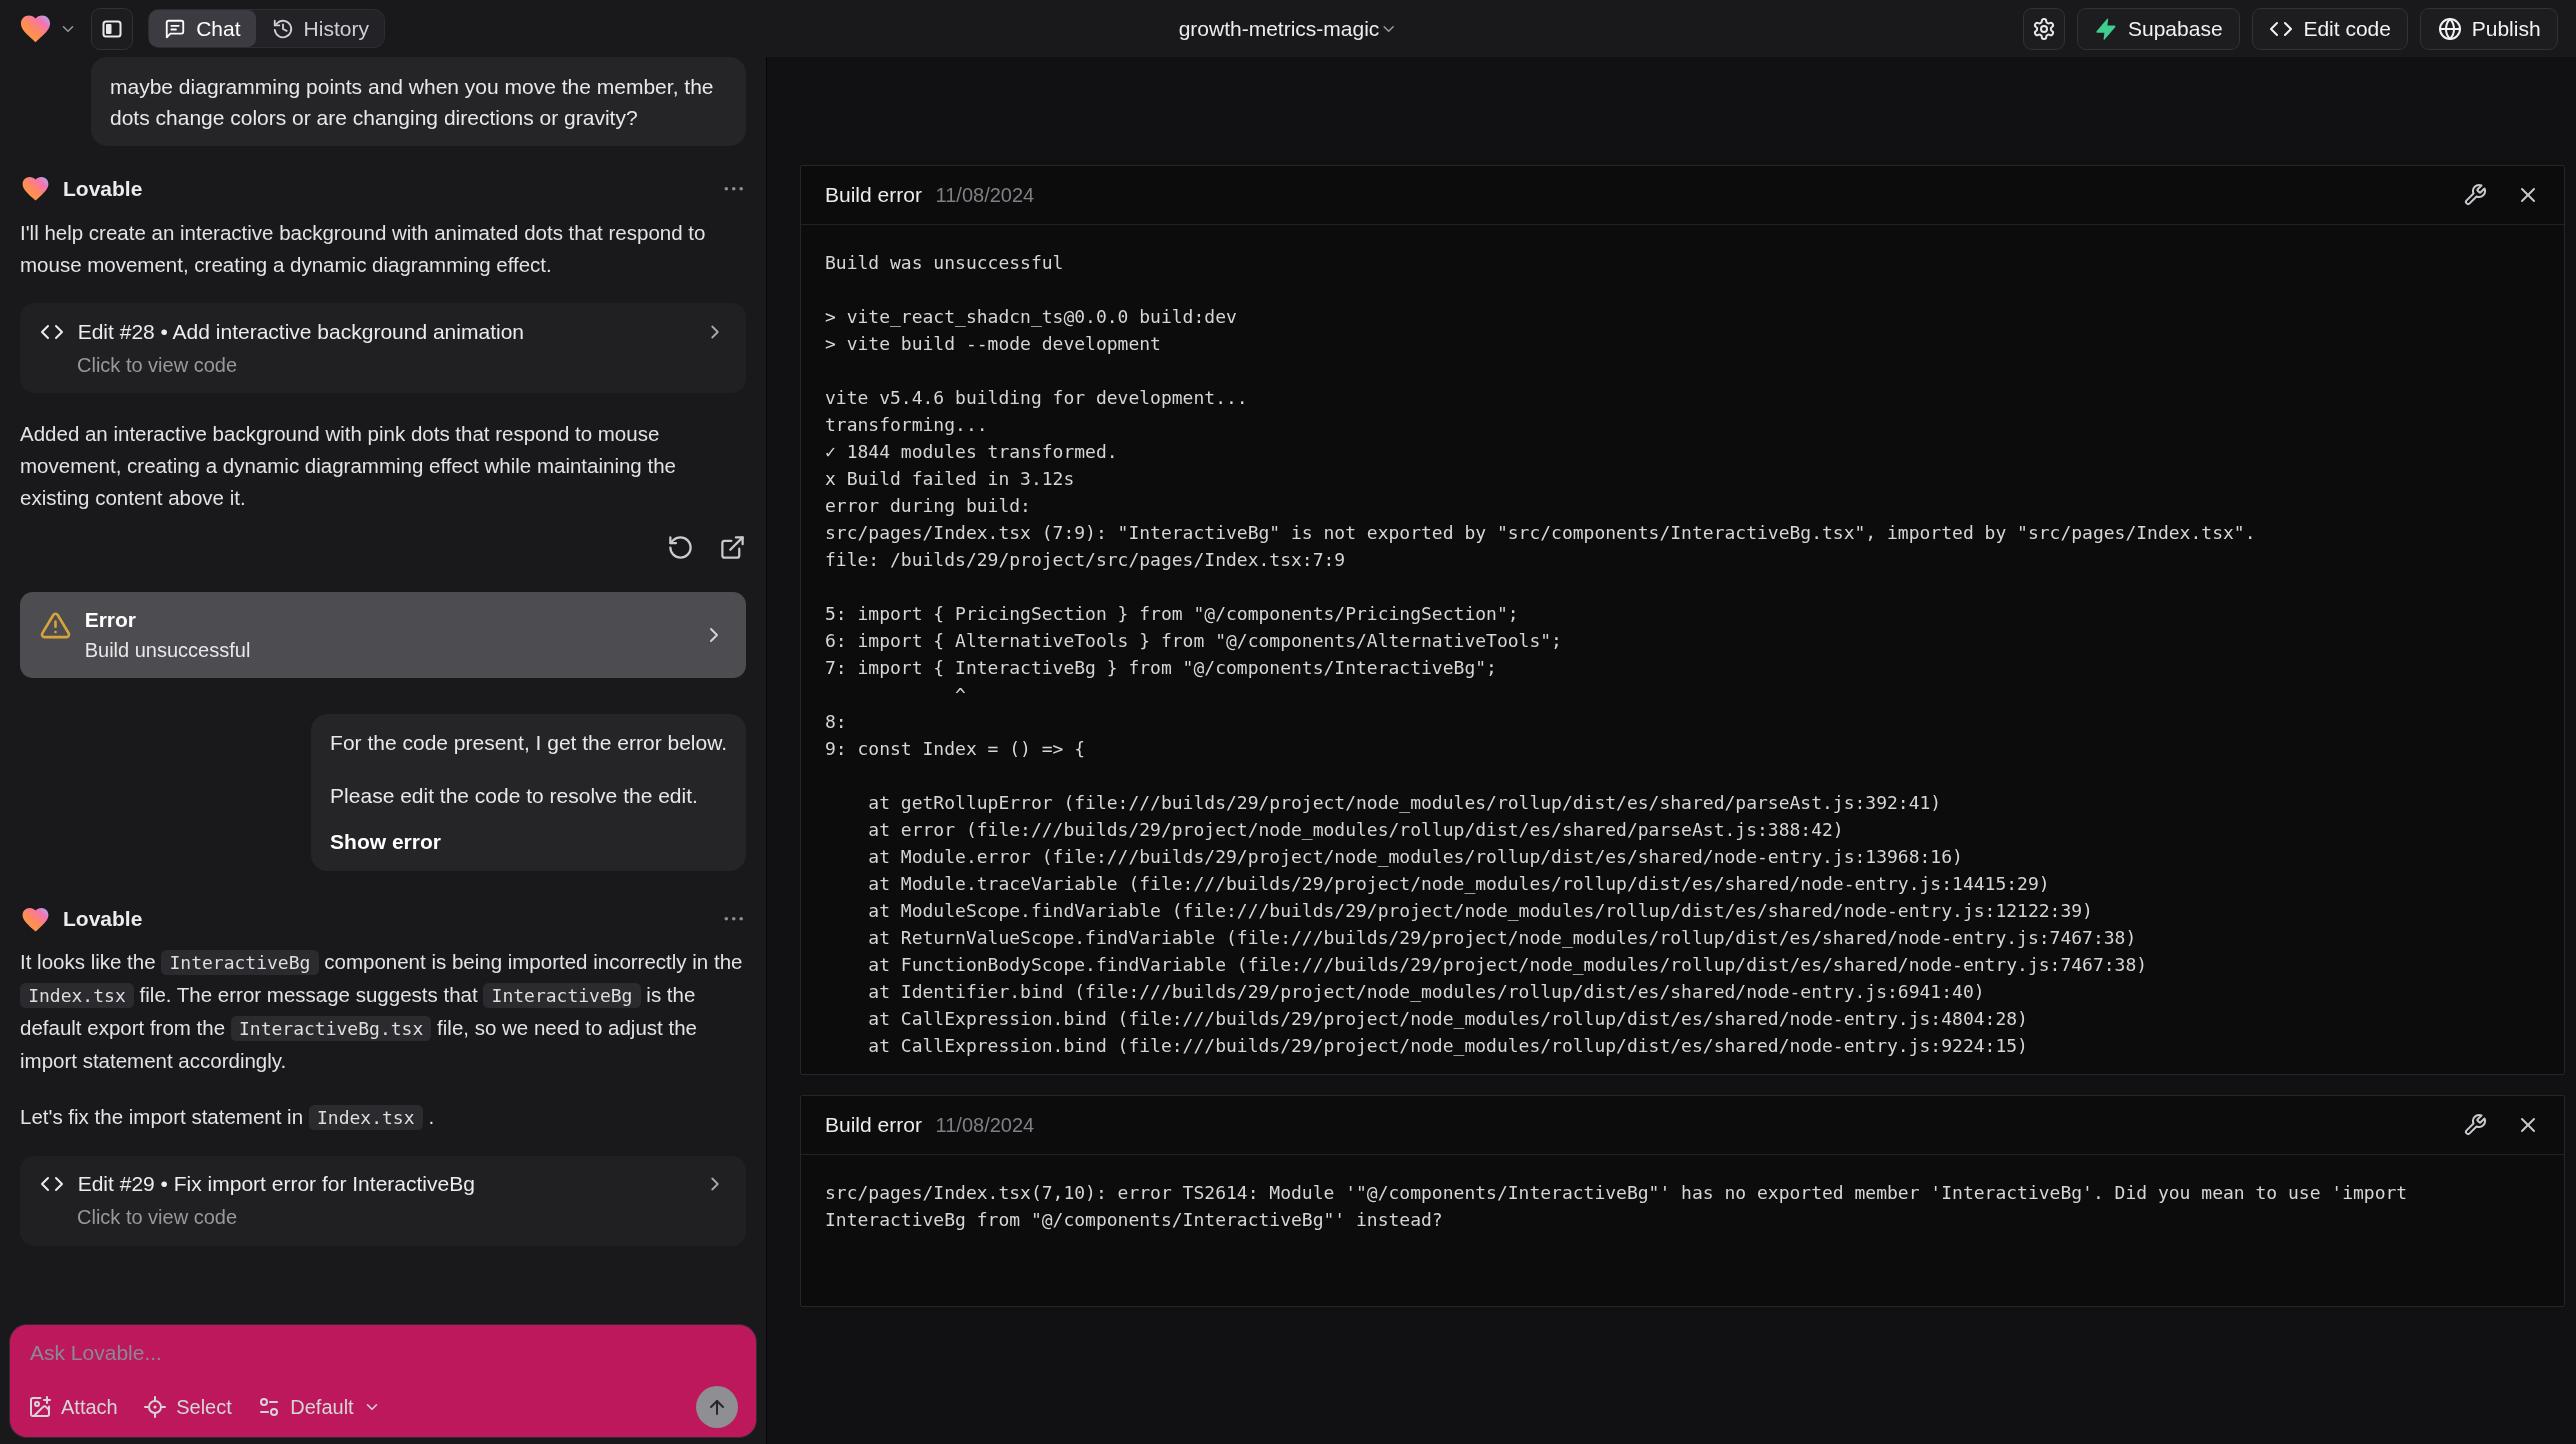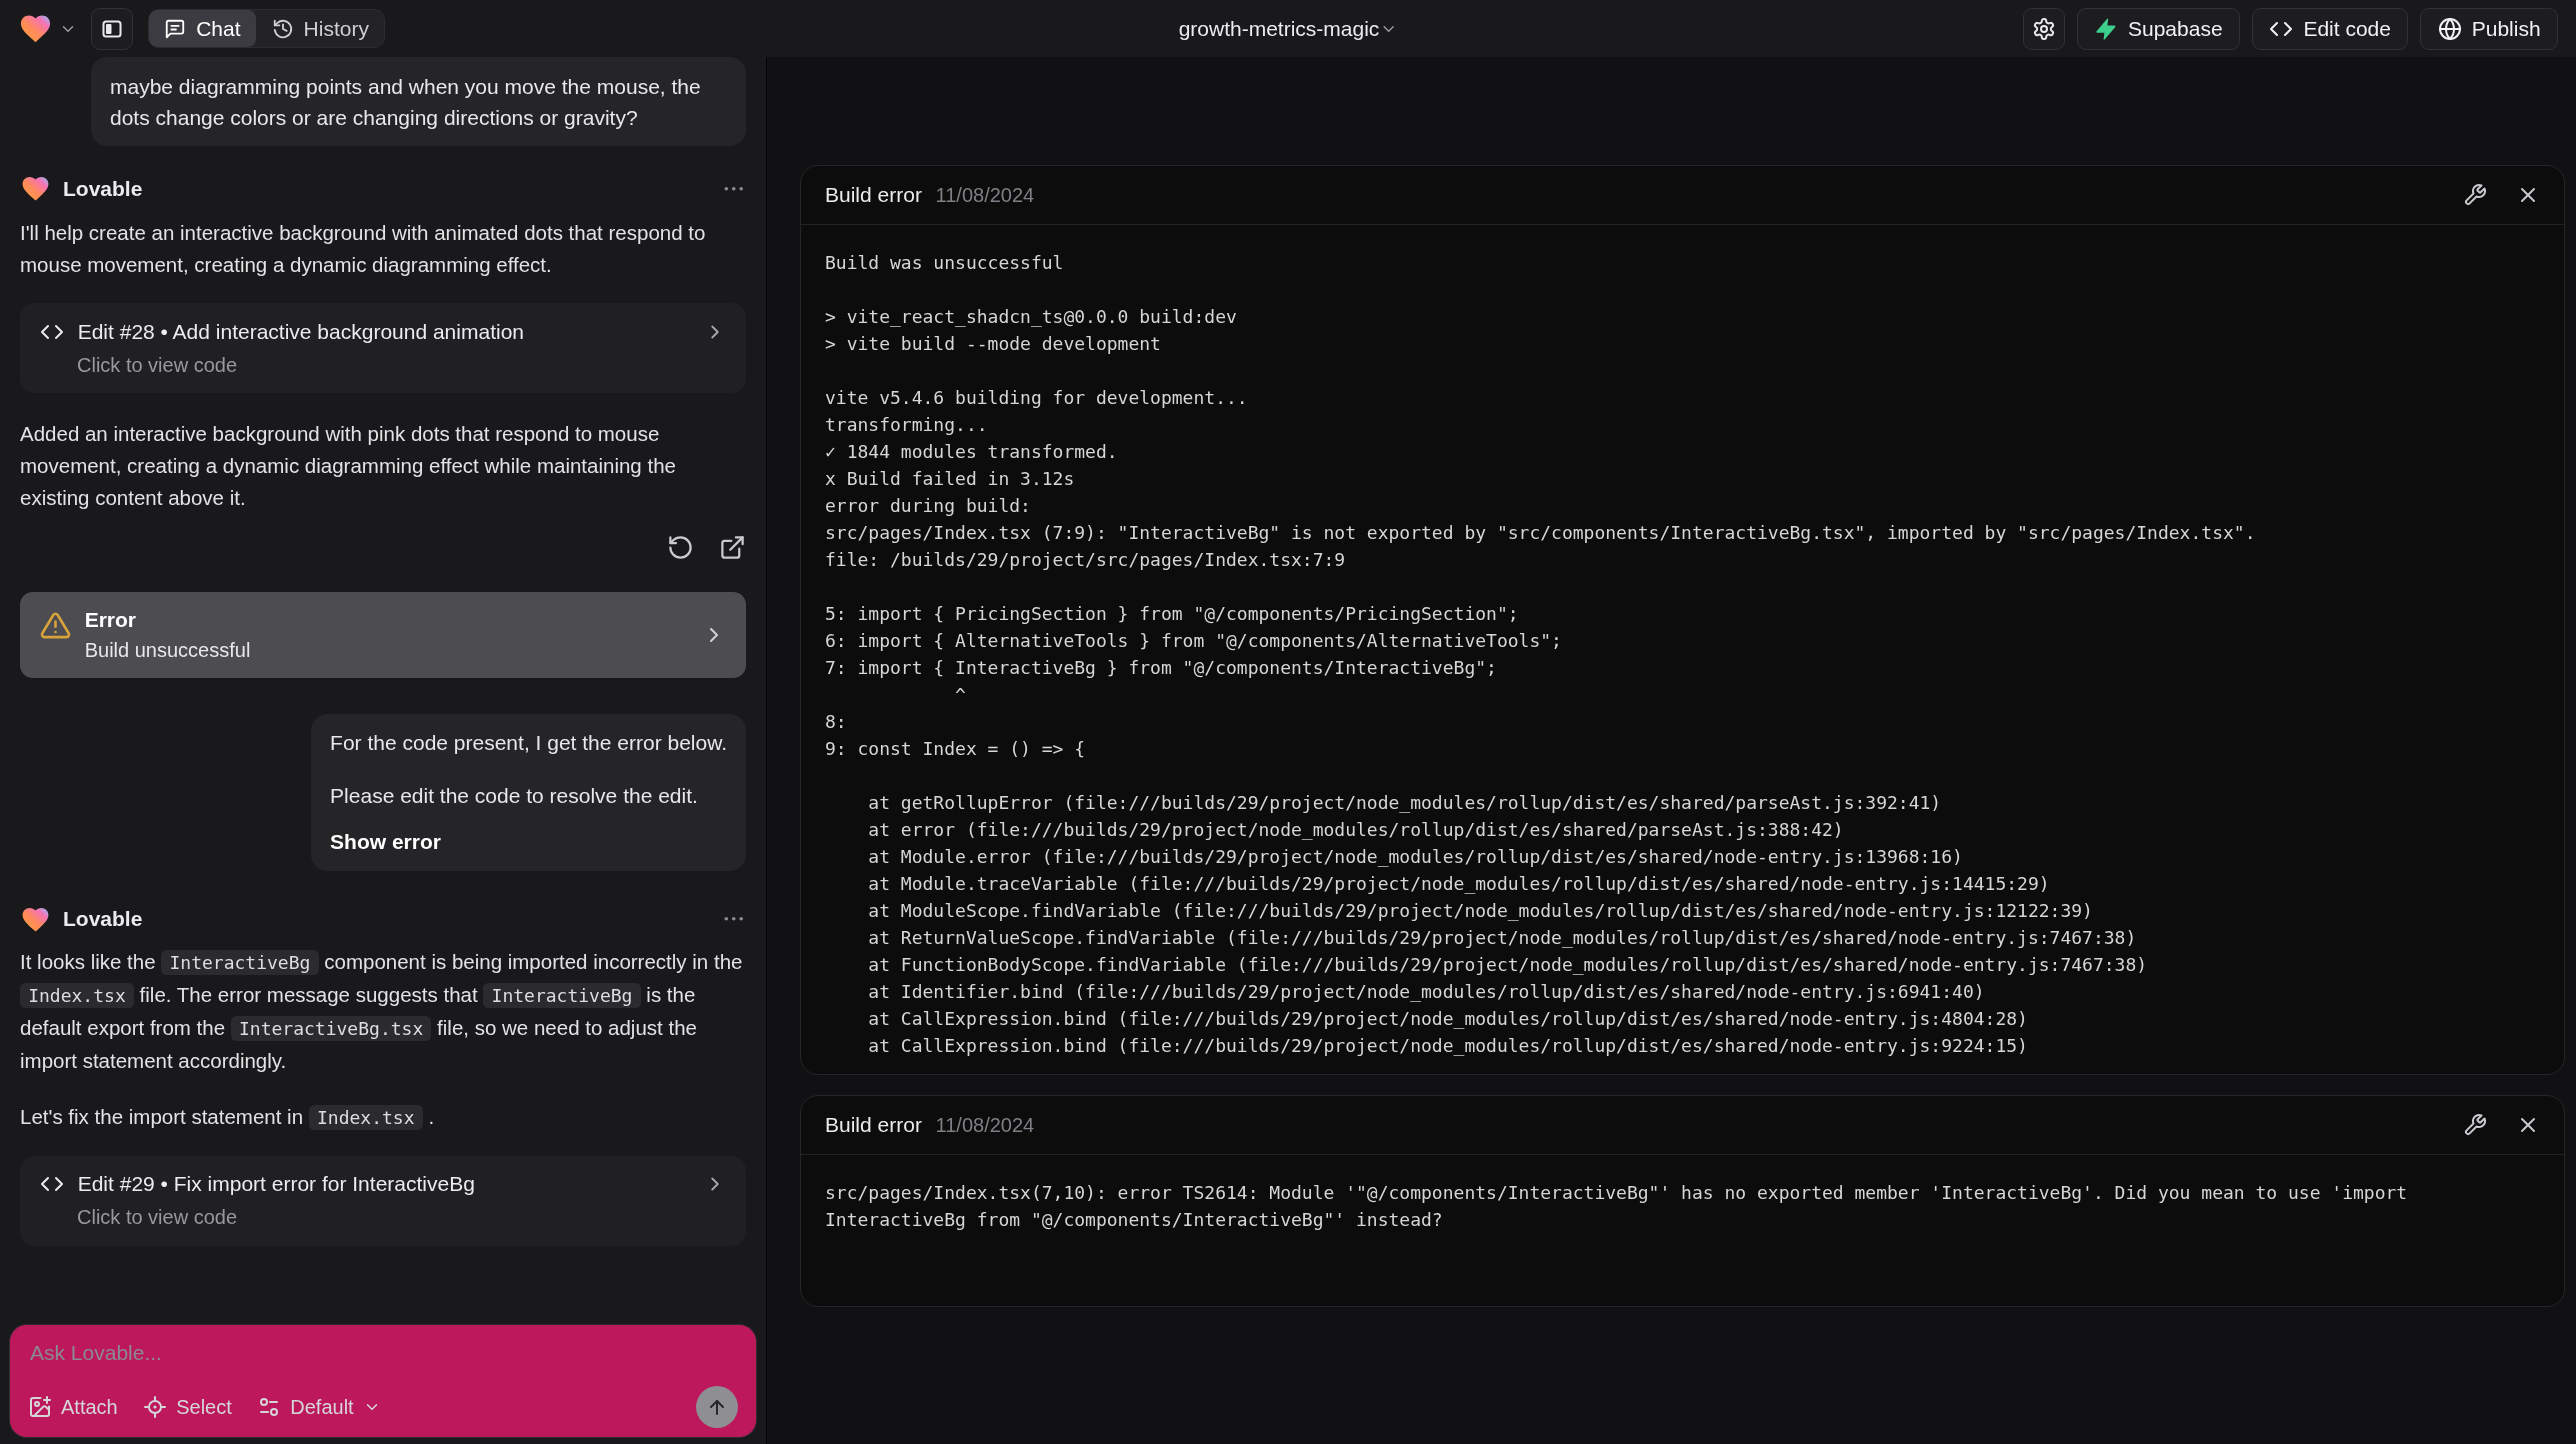--- a/index.html
+++ b/index.html
@@ -73,21 +73,21 @@
   .exit-group{display:flex;align-items:center;gap:12px;color:#ececee;font-size:22px;cursor:pointer;}
   .exit-group .chev{color:#bdbdc2;}
   .key-badge{border:0.9px solid #3d3d42;border-radius:6.4px;padding:2.7px 9px;font-size:16.4px;
              font-weight:700;color:#c6c6cb;letter-spacing:0.9px;}
   .fix-btn{height:44px;background:#ffffff;color:#141414;border:none;border-radius:22px;
            display:flex;align-items:center;gap:12px;padding:0 9px 0 19px;
            font-family:"Liberation Sans",sans-serif;font-size:21px;font-weight:600;cursor:pointer;}
   .fix-key{width:29px;height:29px;border:1.8px solid #2a2a2a;border-radius:7.3px;box-sizing:border-box;
            display:flex;align-items:center;justify-content:center;font-size:16.4px;font-weight:700;}
   .err-panel{position:absolute;left:33px;right:11px;background:#0c0c0d;border:0.9px solid #262629;
-             border-radius:18px;overflow:hidden;box-sizing:border-box;}
+             border-radius:2px;overflow:hidden;box-sizing:border-box;}
   .err-panel.p1{top:108px;height:910px;}
   .err-panel.p2{top:1038px;height:212px;}
   .err-head{height:58px;display:flex;align-items:center;padding:0 24px;border-bottom:0.9px solid #222226;}
   .err-title{font-size:21px;color:#ececee;}
   .err-date{margin-left:13.7px;font-size:20px;color:#7f7f85;}
   .err-icons{margin-left:auto;display:flex;align-items:center;gap:29px;color:#c9c9ce;}
   .err-icons .ei{cursor:pointer;}
   .err-body{padding:24px 24px;}
   pre.log{margin:0;font-family:"DejaVu Sans Mono",monospace;font-size:18px;line-height:27px;
           color:#d6d6d8;white-space:pre;}
@@ -176,21 +176,21 @@
           </svg>
         <span>Publish</span>
       </button>
     </div>
   </header>
 
   <aside class="chat">
 
     <div class="msg-user" style="margin-top:0;">
       <div class="bubble">
-        <p>maybe diagramming points and when you move the mouse, the dots change colors or are changing directions or gravity?</p>
+        <p>maybe diagramming points and when you move the member, the dots change colors or are changing directions or gravity?</p>
       </div>
     </div>
 
     <div class="lov-row" style="margin-top:27px;">
       <svg viewBox="0 0 24 24" width="31" height="31">
           <path fill="url(#hg)" d="M12 21.35l-1.45-1.32C5.4 15.36 2 12.28 2 8.5 2 5.42 4.42 3 7.5 3c1.74 0 3.41.81 4.5 2.09C13.09 3.81 14.76 3 16.5 3 19.58 3 22 5.42 22 8.5c0 3.78-3.4 6.86-8.55 11.54L12 21.35z"></path>
         </svg>
       <span>Lovable</span>
       <svg class="more-icon" viewBox="0 0 24 24" width="25.5" height="25.5">
           <circle cx="5" cy="12" r="1.7" fill="currentColor"></circle>

